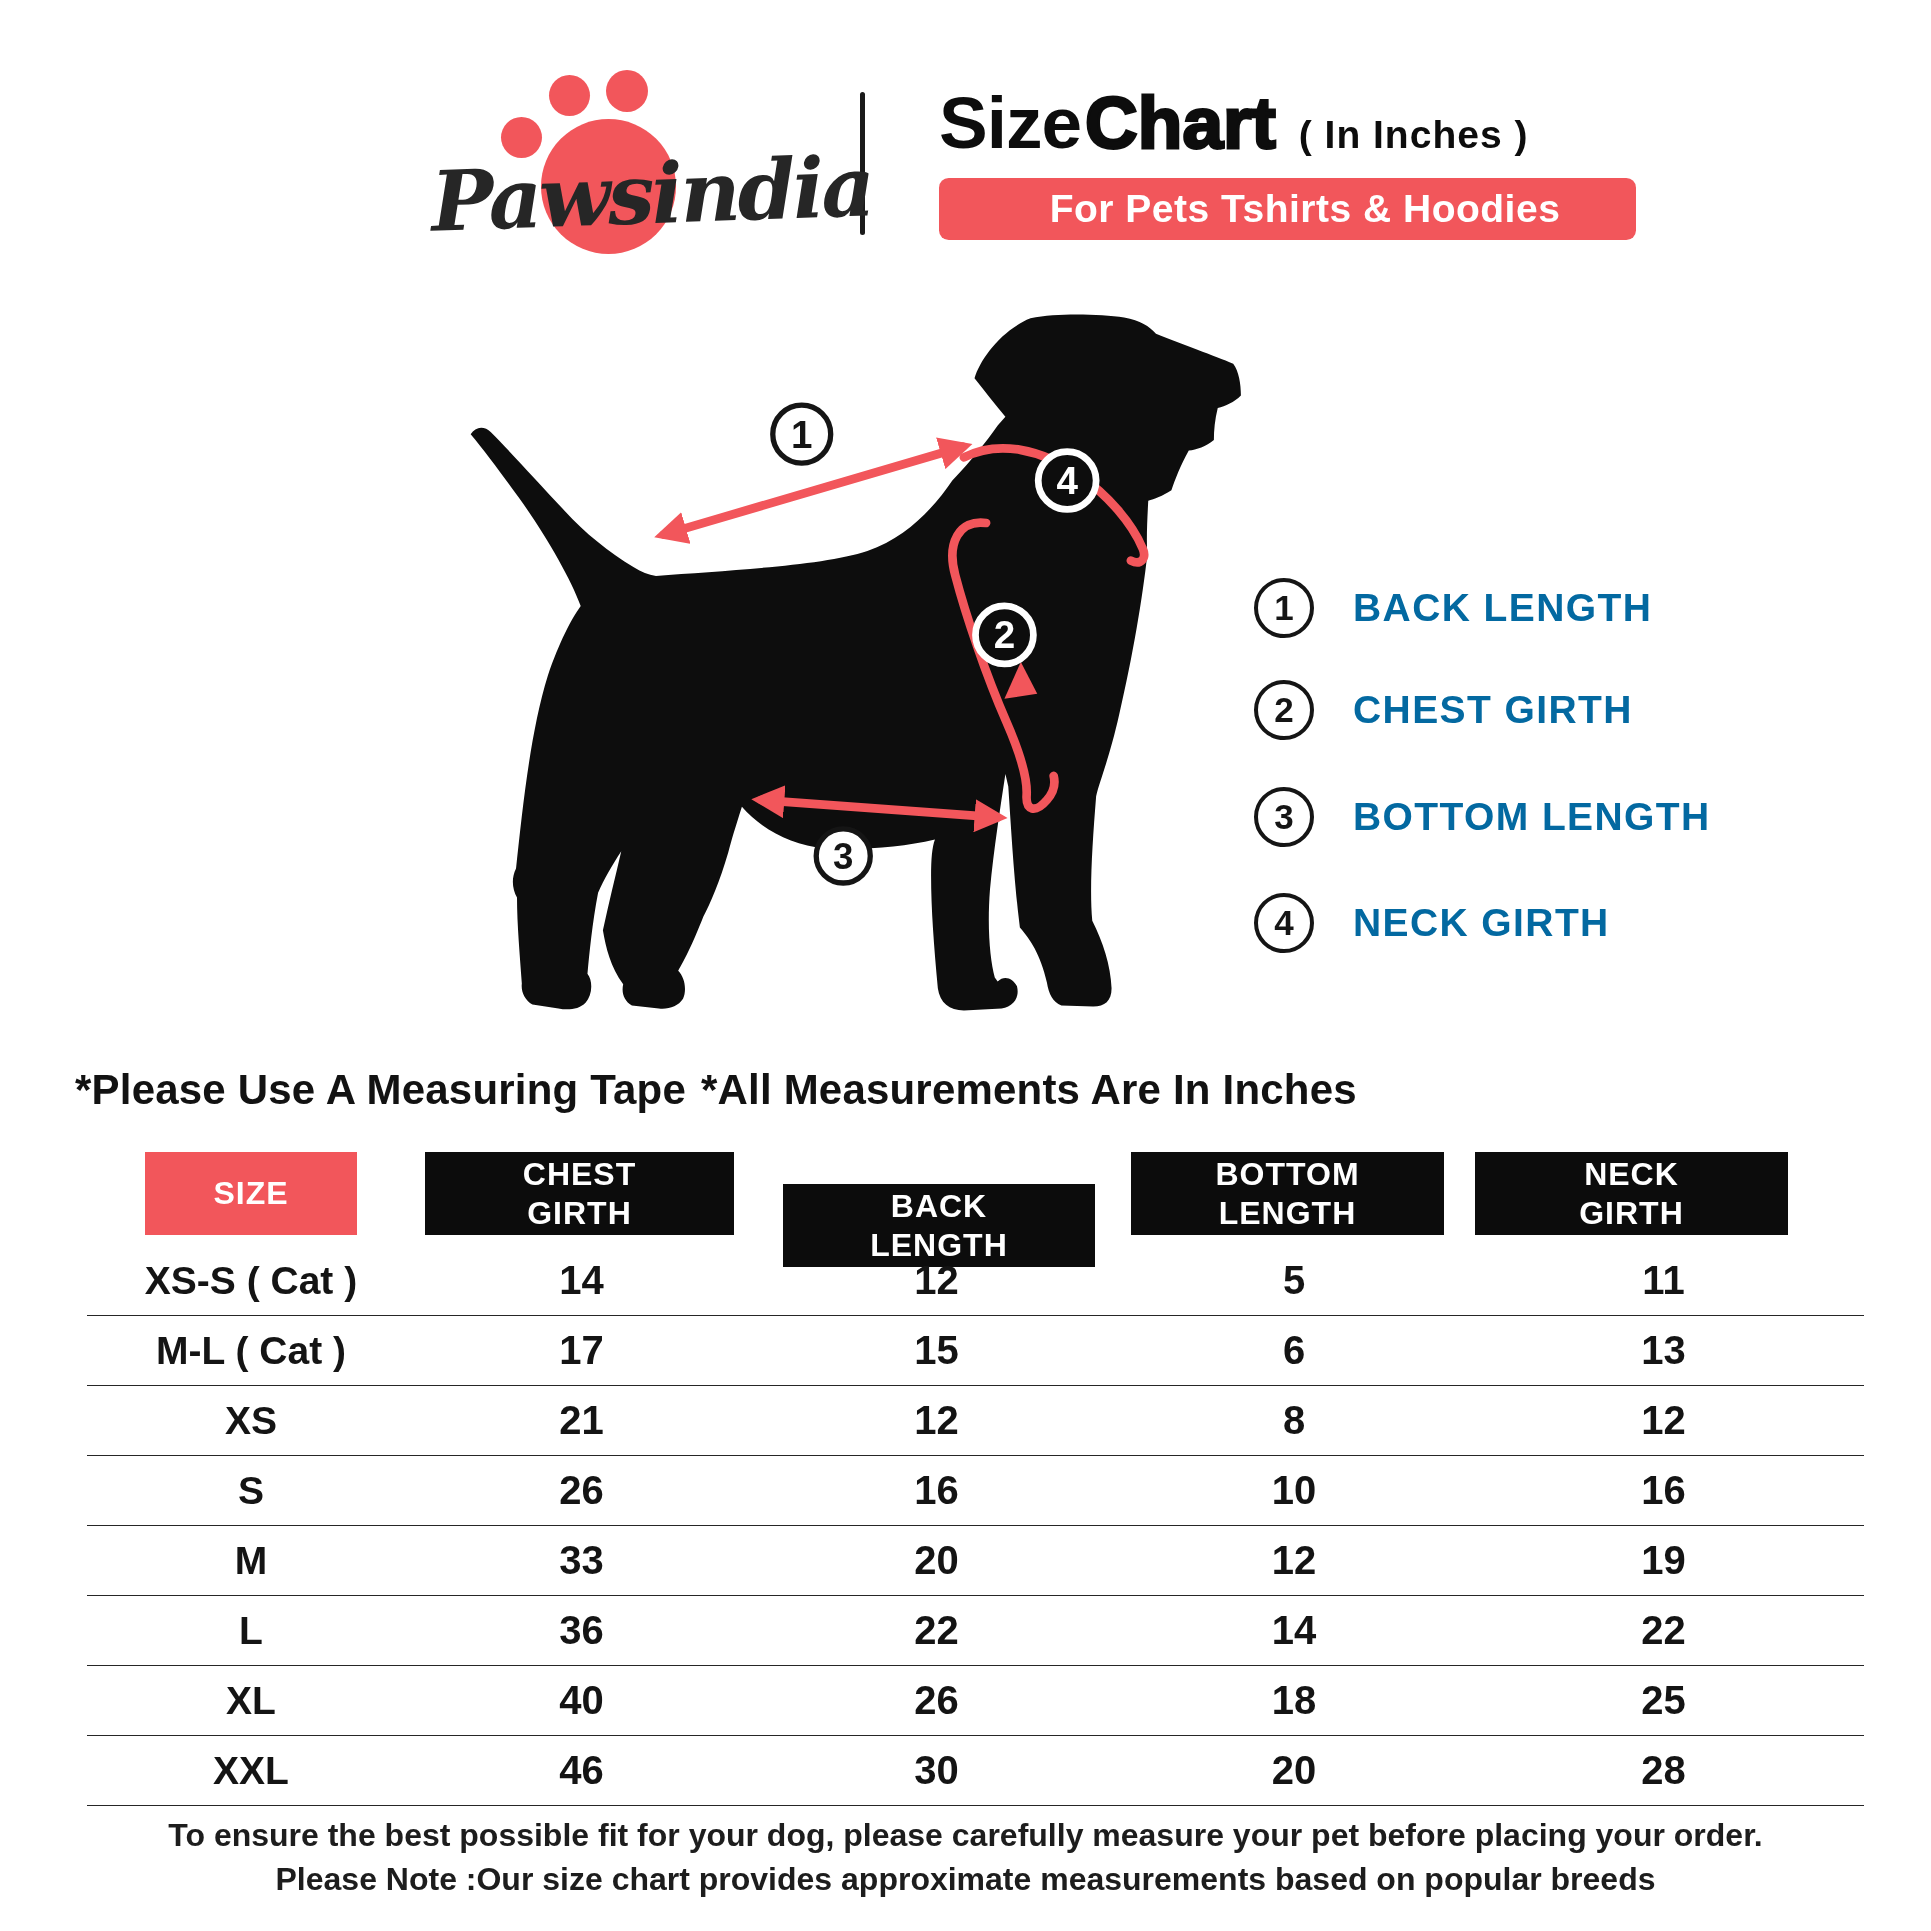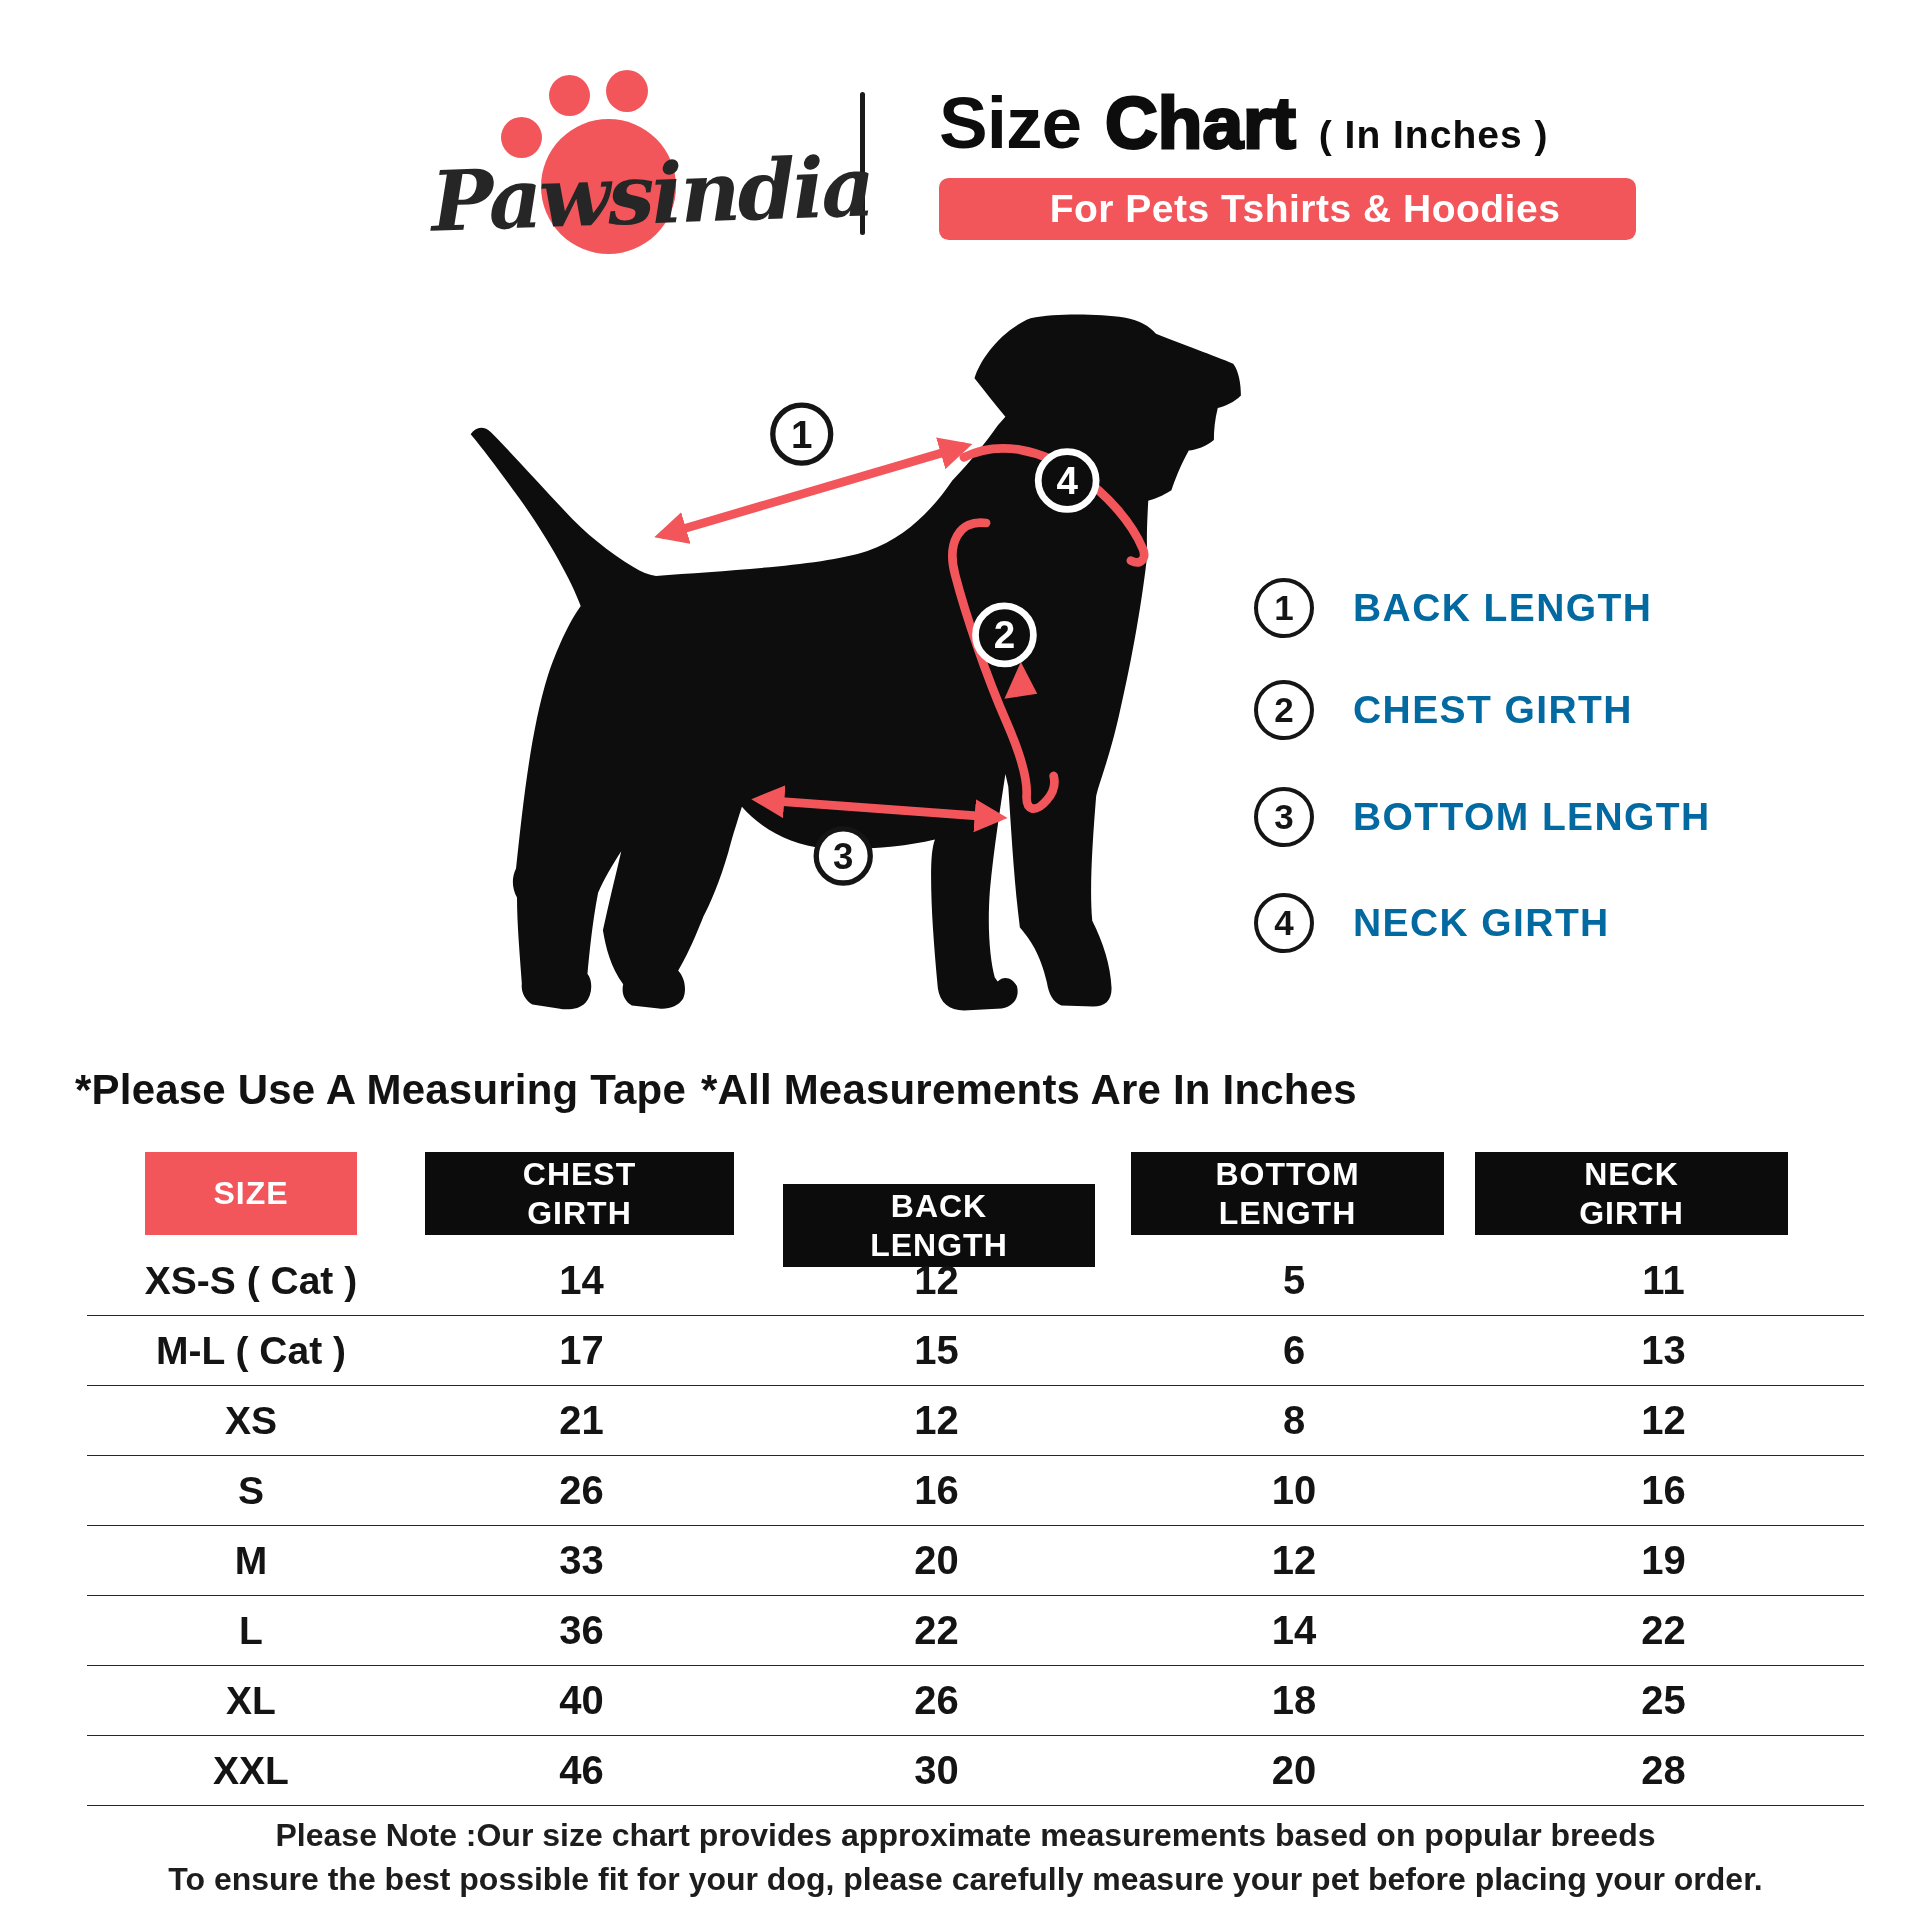--- a/index.html
+++ b/index.html
@@ -20,21 +20,21 @@
   .brand-script{
     left:431px;top:145px;
     font-family:"DejaVu Serif",serif;font-style:italic;font-weight:700;
     font-size:83px;color:#262626;letter-spacing:-2.9px;transform:rotate(-2deg);
     z-index:3;white-space:nowrap;
   }
   .divider{left:860px;top:92px;width:4.8px;height:143px;background:#1a1a1a;border-radius:2.9px;}
   .title-row{left:939px;top:81px;display:flex;align-items:baseline;white-space:nowrap;}
   .title-main{font-size:73px;font-weight:700;letter-spacing:-1px;color:#0d0d0d;}
   .title-bold{font-size:73px;font-weight:700;letter-spacing:0;color:#0d0d0d;
-    -webkit-text-stroke:2.9px #0d0d0d;margin-left:24px;}
+    -webkit-text-stroke:2.9px #0d0d0d;margin-left:4px;}
   .title-note{font-size:39px;font-weight:600;color:#0d0d0d;margin-left:23px;letter-spacing:1px;}
   .badge{
     left:939px;top:178px;width:697px;height:62px;background:var(--accent);
     border-radius:9.7px;display:flex;align-items:center;justify-content:center;
   }
   .badge span{color:#ffffff;font-size:39px;font-weight:700;letter-spacing:0.5px;margin-left:35px;}
 
   
   .legend-item{display:flex;align-items:center;}
   .legend-circle{
@@ -292,18 +292,18 @@
     <div class="trow">
       <span class="cell-size">XXL</span>
       <span class="cell-num">46</span>
       <span class="cell-num">30</span>
       <span class="cell-num">20</span>
       <span class="cell-num">28</span>
     </div>
   </div>
 
   <div class="abs footer">
+    <div>To ensure the best possible fit for your dog, please carefully measure your pet before placing your order.</div>
     <div>Please Note :Our size chart provides approximate measurements based on popular breeds</div>
-    <div>To ensure the best possible fit for your dog, please carefully measure your pet before placing your order.</div>
   </div>
 
 </div>
 
 
 </body></html>

